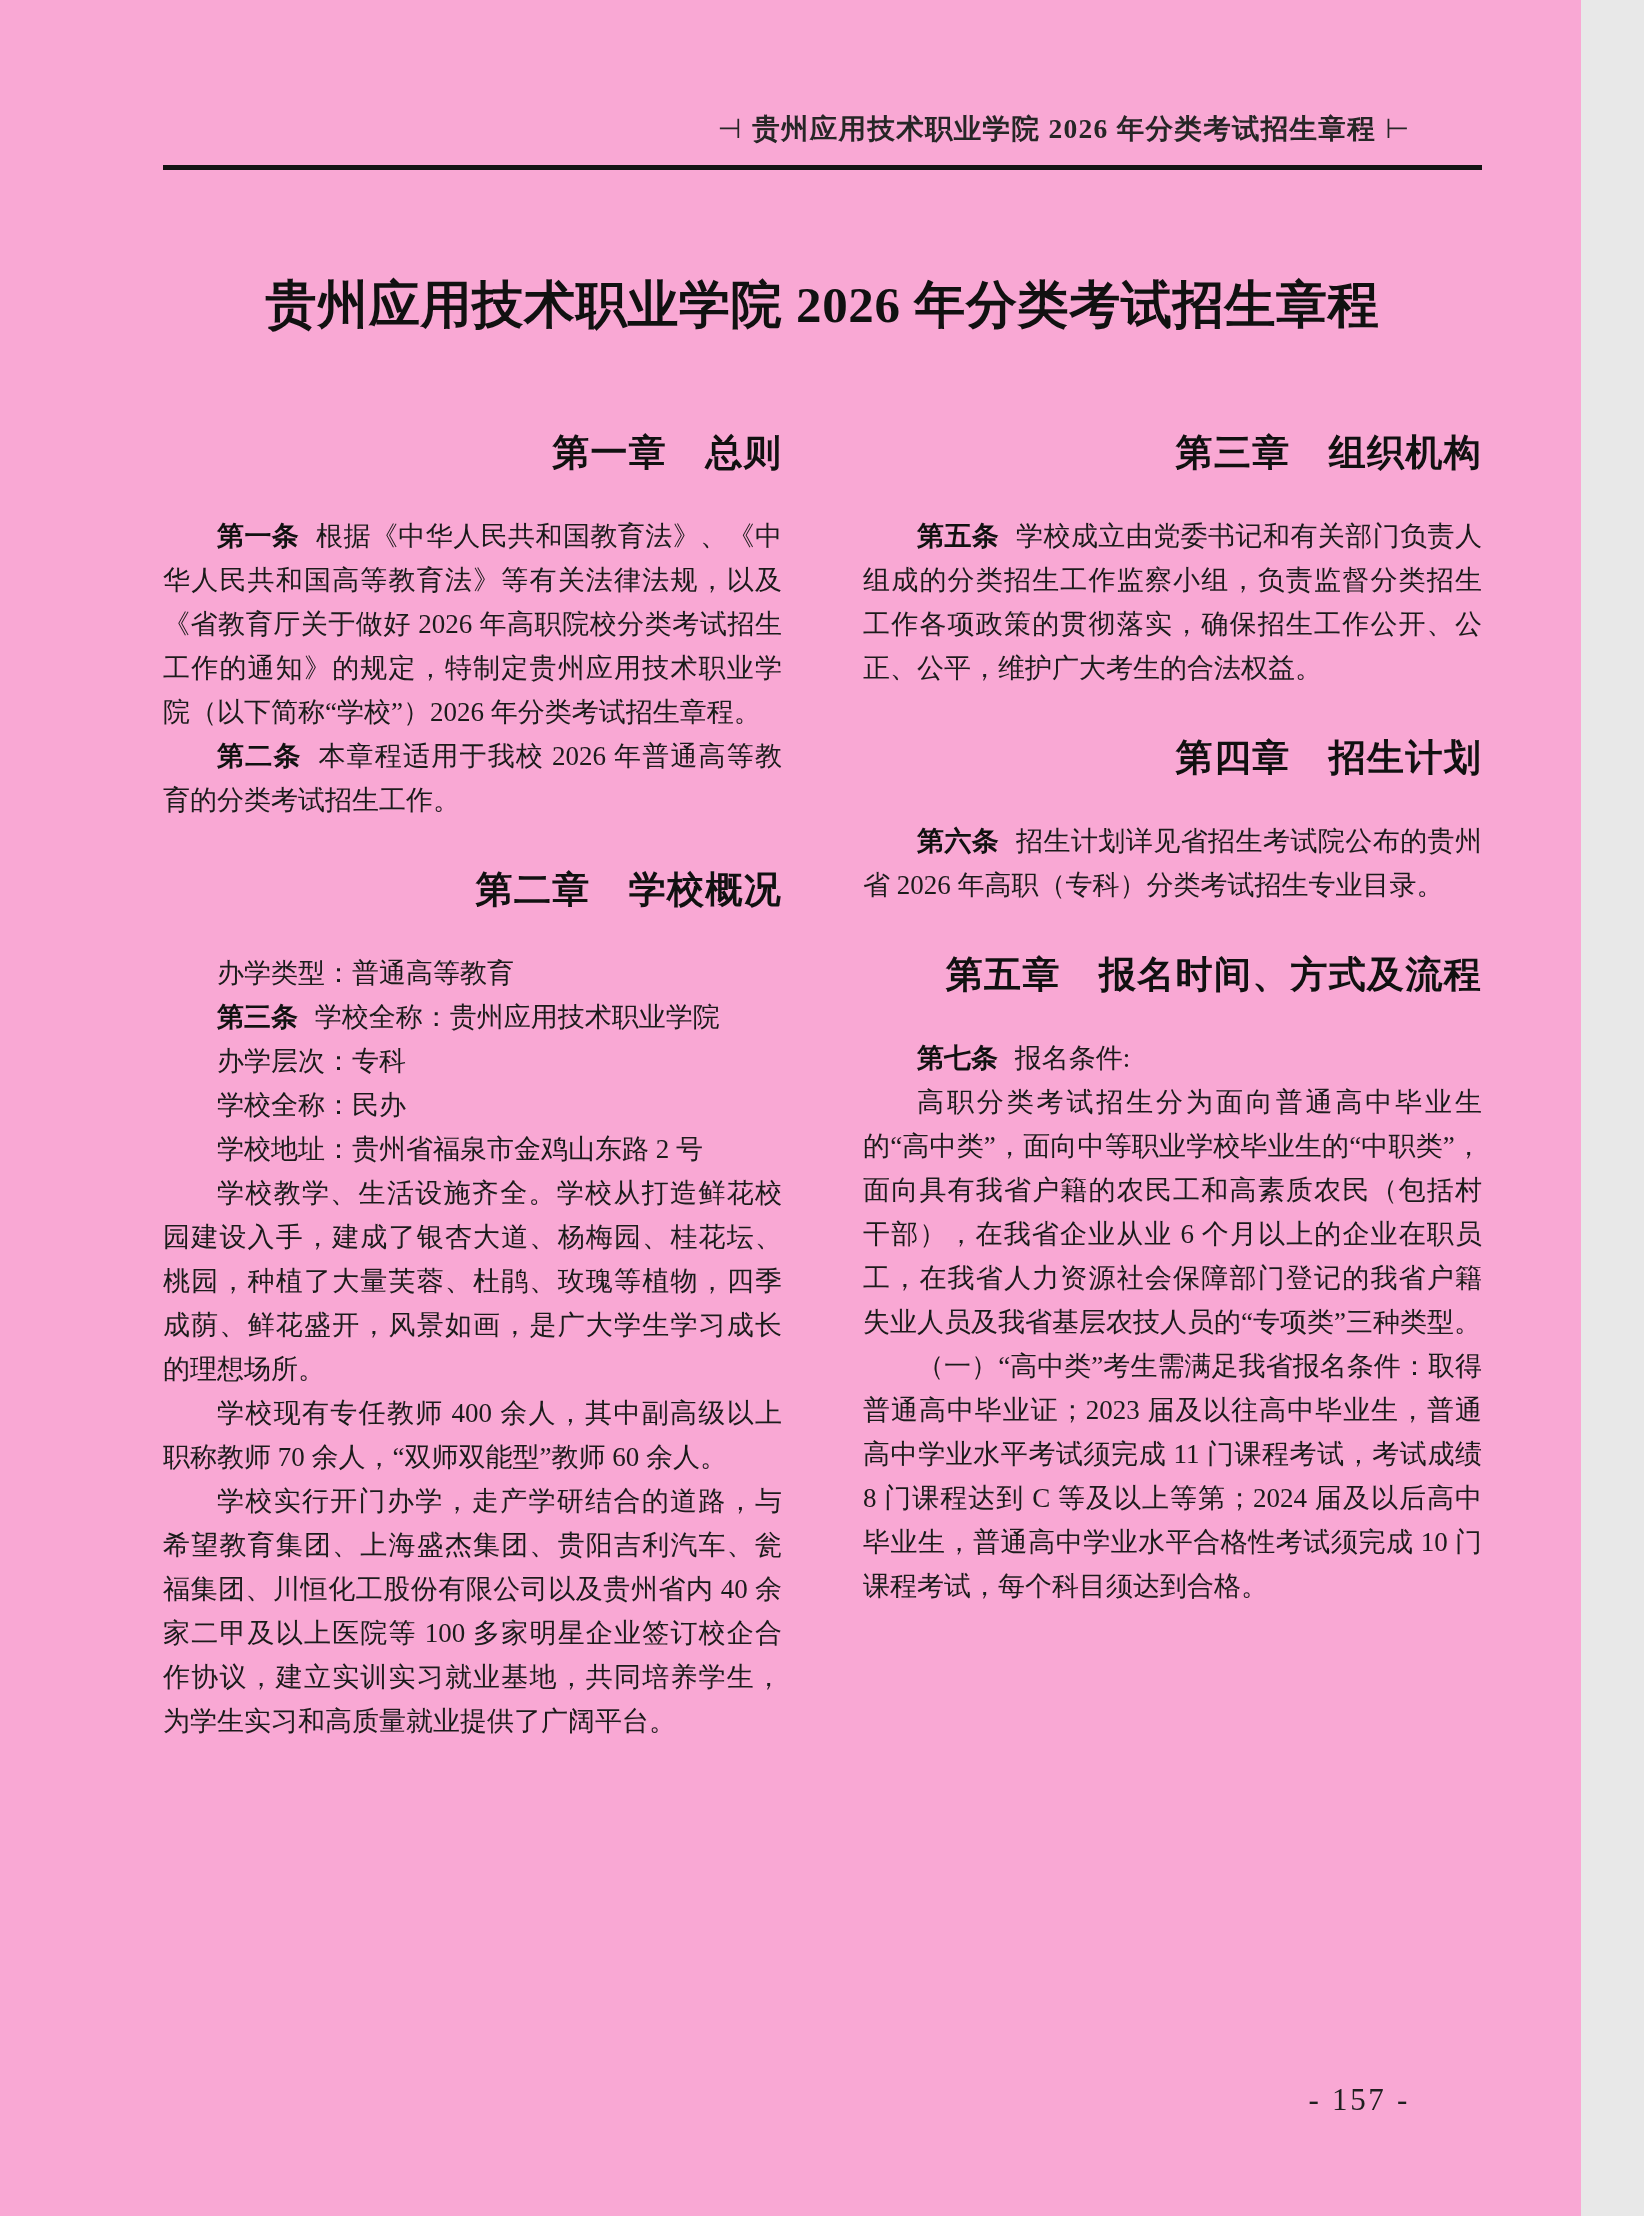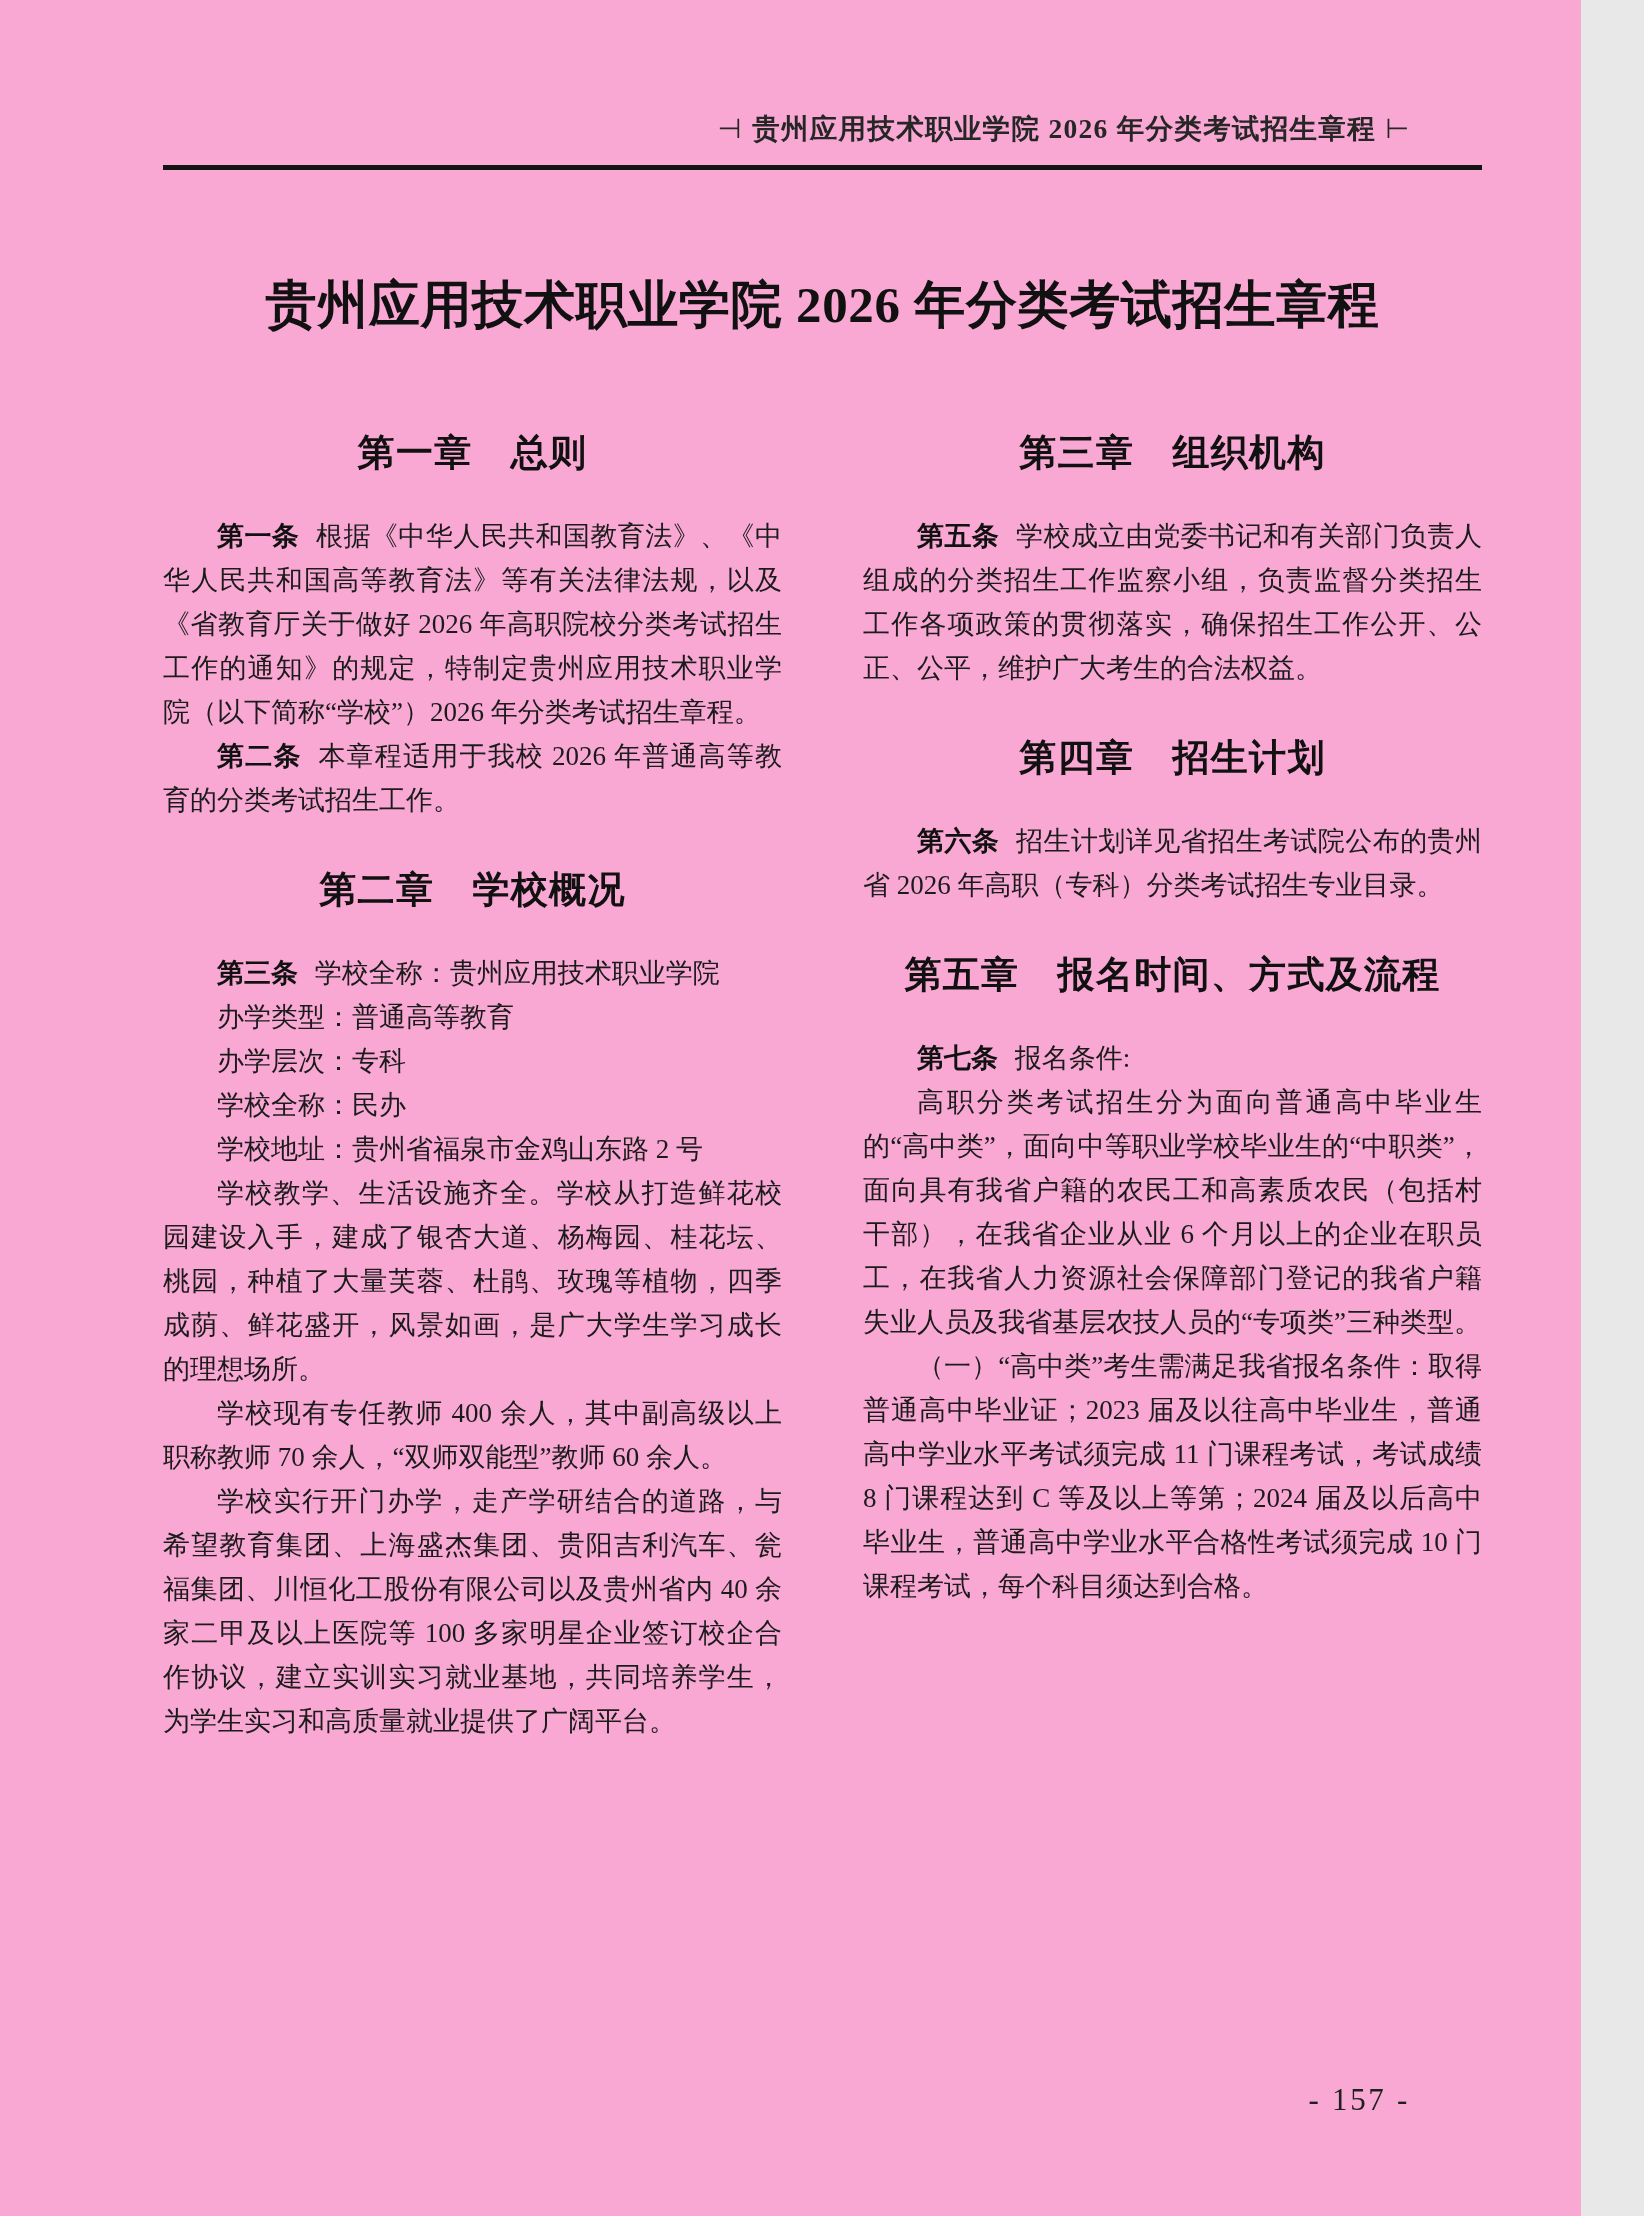--- a/index.html
+++ b/index.html
@@ -50,21 +50,21 @@
     width: 1319px;
     display: flex;
     gap: 81px;
   }
   .column { width: 619px; }
   .chapter-heading {
     font-family: Liberation Serif, serif;
     font-weight: 700;
     font-size: 37px;
     letter-spacing: 1.3px;
-    text-align: center;
+    text-align: right;
     color: #111;
     margin: 43px 0 36px 0;
     white-space: nowrap;
   }
   .column > .chapter-heading:first-child { margin-top: 17.5px; }
   .para {
     margin: 0;
     font-size: 27px;
     line-height: 44px;
     text-align: justify;
@@ -100,22 +100,22 @@
   <div class="header-rule"></div>
 
   <div class="doc-title">贵州应用技术职业学院 2026 年分类考试招生章程</div>
 
   <div class="columns">
     <div class="column">
         <div class="chapter-heading">第一章　总则</div>
         <p class="para"><span class="article-label">第一条</span>根据《中华人民共和国教育法》、《中华人民共和国高等教育法》等有关法律法规，以及《省教育厅关于做好 2026 年高职院校分类考试招生工作的通知》的规定，特制定贵州应用技术职业学院（以下简称“学校”）2026 年分类考试招生章程。</p>
         <p class="para"><span class="article-label">第二条</span>本章程适用于我校 2026 年普通高等教育的分类考试招生工作。</p>
         <div class="chapter-heading">第二章　学校概况</div>
+        <p class="para">办学类型：普通高等教育</p>
         <p class="para"><span class="article-label">第三条</span>学校全称：贵州应用技术职业学院</p>
-        <p class="para">办学类型：普通高等教育</p>
         <p class="para">办学层次：专科</p>
         <p class="para">学校全称：民办</p>
         <p class="para">学校地址：贵州省福泉市金鸡山东路 2 号</p>
         <p class="para">学校教学、生活设施齐全。学校从打造鲜花校园建设入手，建成了银杏大道、杨梅园、桂花坛、桃园，种植了大量芙蓉、杜鹃、玫瑰等植物，四季成荫、鲜花盛开，风景如画，是广大学生学习成长的理想场所。</p>
         <p class="para">学校现有专任教师 400 余人，其中副高级以上职称教师 70 余人，“双师双能型”教师 60 余人。</p>
         <p class="para">学校实行开门办学，走产学研结合的道路，与希望教育集团、上海盛杰集团、贵阳吉利汽车、瓮福集团、川恒化工股份有限公司以及贵州省内 40 余家二甲及以上医院等 100 多家明星企业签订校企合作协议，建立实训实习就业基地，共同培养学生，为学生实习和高质量就业提供了广阔平台。</p>
       </div>
     <div class="column">
         <div class="chapter-heading">第三章　组织机构</div>
         <p class="para"><span class="article-label">第五条</span>学校成立由党委书记和有关部门负责人组成的分类招生工作监察小组，负责监督分类招生工作各项政策的贯彻落实，确保招生工作公开、公正、公平，维护广大考生的合法权益。</p>

